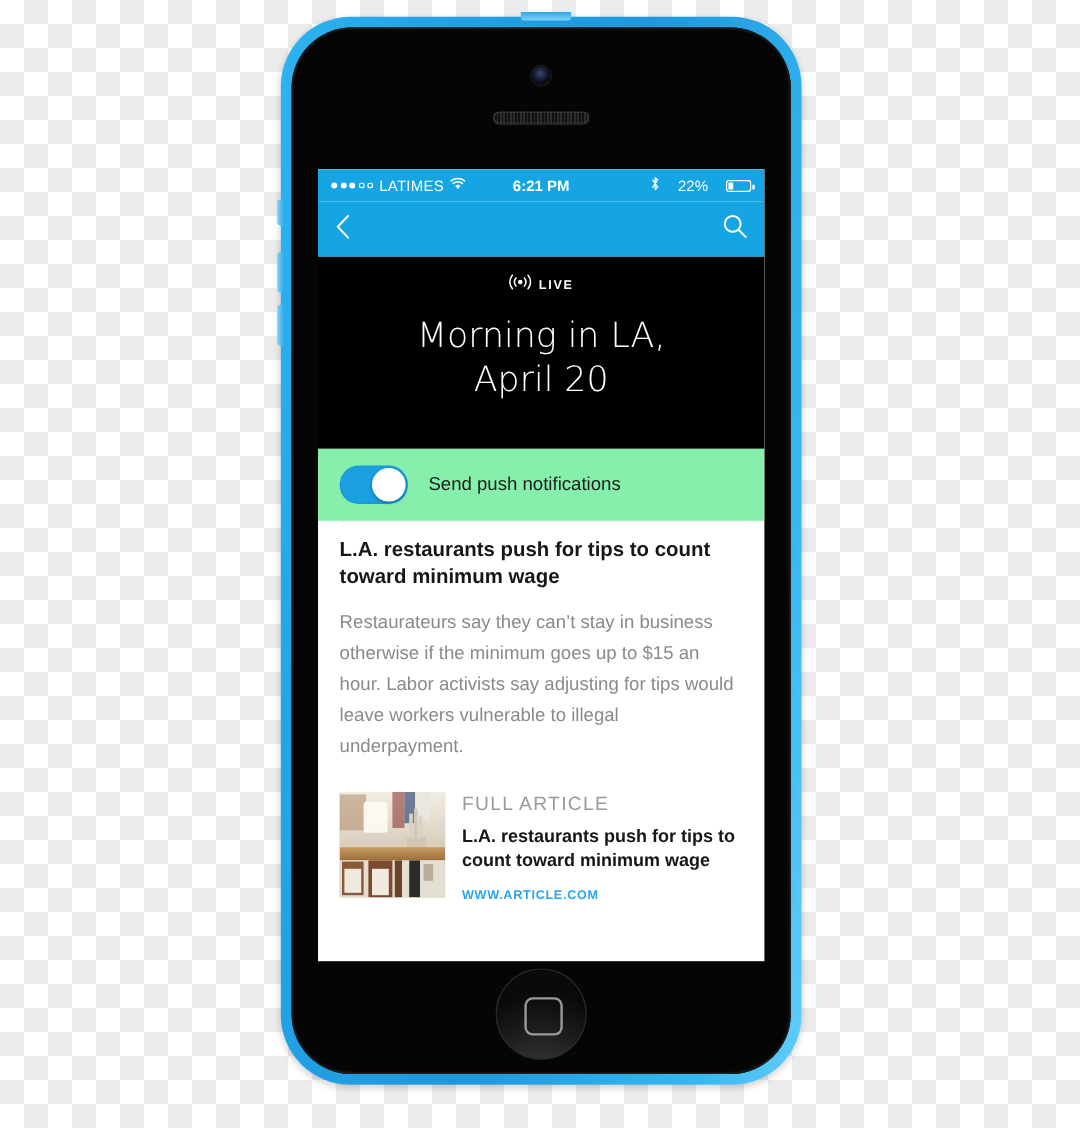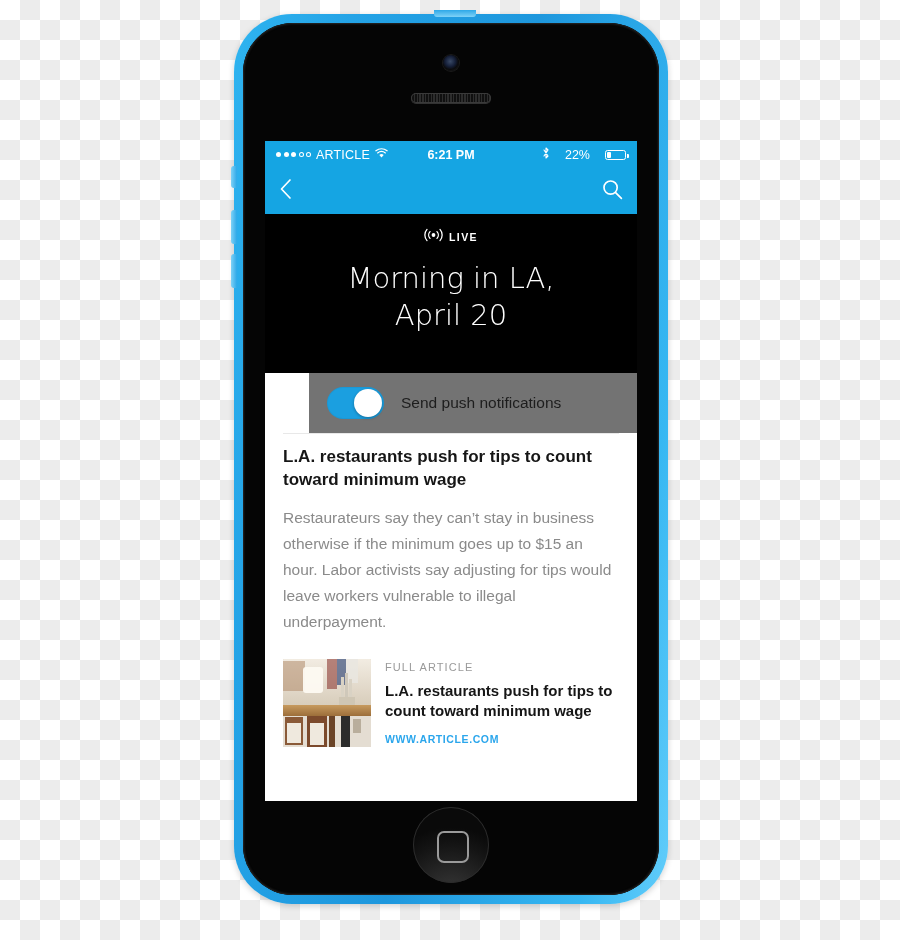--- a/index.html
+++ b/index.html
@@ -77,41 +77,41 @@
     padding:0 14px;box-sizing:border-box;}
 
   
   #hero{background:#000000;padding:14px 20px 40px;text-align:center;box-sizing:border-box;}
   #live-badge{display:flex;align-items:center;justify-content:center;gap:6px;color:#fff;}
   #live-label{font-size:10.5px;letter-spacing:1.4px;font-weight:bold;}
   #hero-title{color:#fff;font-size:29px;line-height:1.26;margin-top:14px;font-weight:300;
     font-family:"DejaVu Sans",sans-serif;}
 
   
-  #toggle-row{display:flex;align-items:center;gap:17px;padding:14px 18px;background:#737373;margin-left:44px;}
+  #toggle-row{display:flex;align-items:center;gap:17px;padding:14px 18px;background:#86efac;}
   #toggle{width:57px;height:32px;border-radius:16px;background:#1b9fe0;position:relative;flex:0 0 auto;
     box-shadow:inset 0 0 0 1px rgba(0,0,0,0.04);}
   #toggle-knob{position:absolute;top:2px;left:27px;width:28px;height:28px;border-radius:50%;background:#fff;
     box-shadow:0 1px 3px rgba(0,0,0,0.32);}
   #toggle-label{font-size:15.5px;color:#1d1d1d;}
 
   .divider{height:1px;background:#e8e8e8;margin:0 18px;}
 
   
   #post-meta{display:flex;align-items:flex-start;justify-content:space-between;padding:12px 18px 0;}
   #post-time{font-size:11px;color:#9b9b9b;letter-spacing:.3px;}
   #headline{font-size:17px;line-height:1.32;font-weight:bold;color:#161616;padding:12px 18px 0;}
   #body-text{font-size:15.5px;line-height:1.68;color:#8a8a8a;padding:14px 18px 18px;}
 
   
   #article-card{display:flex;gap:14px;padding:6px 18px 22px;align-items:flex-start;}
   #thumb{width:88px;height:88px;flex:0 0 auto;border-radius:1px;overflow:hidden;position:relative;
     background:#c9bfae;}
   #card-text{flex:1;min-width:0;padding-top:2px;}
-  #card-kicker{font-size:11px;letter-spacing:1.1px;color:#9a9a9a;font-weight:500;}
+  #card-kicker{font-size:16px;letter-spacing:1.1px;color:#9a9a9a;font-weight:500;}
   #card-title{font-size:15px;line-height:1.32;font-weight:bold;color:#161616;margin-top:8px;}
   #card-source{font-size:10.5px;letter-spacing:.6px;font-weight:bold;color:#2ba6ec;margin-top:12px;}
 </style>
 </head>
 <body>
 
 <div id="phone">
   <div class="side-btn" id="btn-silent"></div>
   <div class="side-btn" id="btn-vol-up"></div>
   <div class="side-btn" id="btn-vol-down"></div>
@@ -125,21 +125,21 @@
 
       <div id="status-bar">
         <div id="status-left">
           <div class="dots">
             <span class="dot"></span>
               <span class="dot"></span>
               <span class="dot"></span>
             <span class="dot empty"></span>
               <span class="dot empty"></span>
           </div>
-          <span id="carrier">ARTICLE</span>
+          <span id="carrier">LATIMES</span>
           <span>
             <svg width="13" height="11" viewBox="0 0 13 11">
               <path d="M6.5 9.6 L4.3 6.9 a3.6 3.6 0 0 1 4.4 0 Z" fill="#fff"></path>
               <path d="M2.6 4.9 a6.4 6.4 0 0 1 7.8 0" stroke="#fff" stroke-width="1.3" fill="none" stroke-linecap="round"></path>
               <path d="M0.9 2.7 a9.2 9.2 0 0 1 11.2 0" stroke="#fff" stroke-width="1.3" fill="none" stroke-linecap="round"></path>
             </svg>
           </span>
         </div>
         <div id="status-center">6:21 PM</div>
         <div id="status-right">

